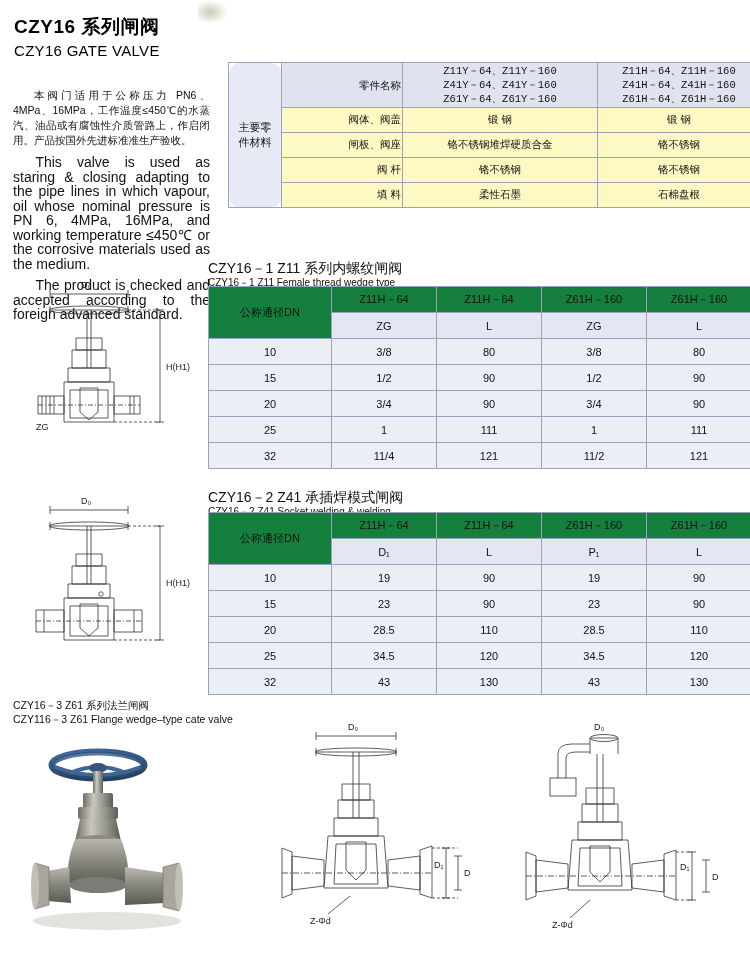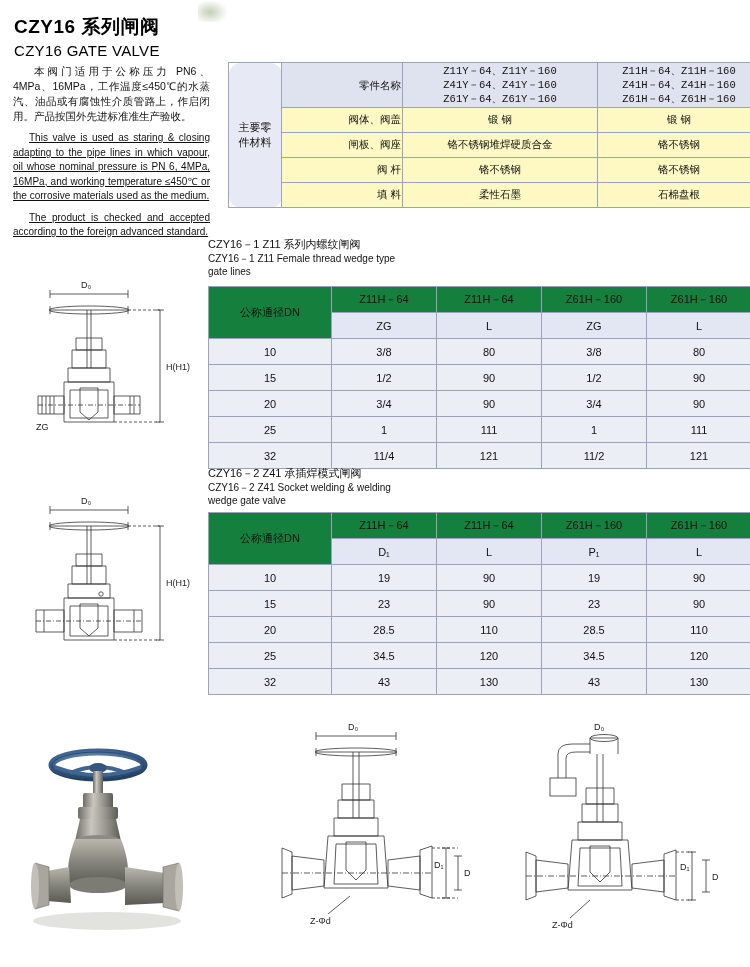--- a/index.html
+++ b/index.html
@@ -38,36 +38,35 @@
     font-size: 15px;
     font-weight: normal;
     letter-spacing: 0.3px;
     color: #000;
   }
 
   
   .intro {
     position: absolute;
     left: 13px;
-    top: 64px;
+    top: 88px;
     width: 197px;
     font-size: 10.5px;
     line-height: 15px;
     text-align: justify;
     color: #111;
   }
   .intro p {
     margin: 0 0 7px 0;
     text-indent: 2em;
   }
   .intro p.en {
     text-indent: 1.6em;
-    font-size: 10px;
+    font-size: 14px;
     line-height: 14.5px;
-    text-decoration: underline;
   }
 
   
   table {
     border-collapse: collapse;
     table-layout: fixed;
   }
   table td, table th {
     border: 1px solid #9aa3bb;
     font-weight: normal;
@@ -105,21 +104,21 @@
   .mat-table td.c2 { width: 160px; }
   .mat-head-lines div { white-space: nowrap; font-family: Liberation Mono, monospace; }
 
   
   .caption {
     position: absolute;
     font-size: 10.5px;
     line-height: 13.5px;
     color: #111;
   }
-  .caption .cn { font-size: 11px; }
+  .caption .cn { font-size: 14px; margin-top: 24px; }
   .caption .en { font-size: 10px; }
 
   
   .data-table {
     position: absolute;
     left: 208px;
     width: 528px;
     font-size: 11px;
   }
   .data-table td {
@@ -413,20 +412,24 @@
         <line x1="148" y1="38" x2="156" y2="38"></line>
         <line x1="148" y1="152" x2="156" y2="152"></line>
         <line x1="120" y1="38" x2="152" y2="38" stroke-dasharray="3,2"></line>
         <line x1="106" y1="152" x2="152" y2="152" stroke-dasharray="3,2"></line>
       </g>
       <text class="dw-label" x="73" y="16">D₀</text>
       <text class="dw-label" x="158" y="98">H(H1)</text>
     </svg>
   </div>
 
+  <div class="photo-caption" style="top:698px;">
+    <div>CZY16－3 Z61 系列法兰闸阀</div>
+    <div>CZY116－3 Z61 Flange wedge–type cate valve</div>
+  </div>
 
   <div class="drawing" style="left:25px; top:735px;">
     <svg width="185" height="210" viewBox="0 0 185 210">
       <defs>
         <linearGradient id="metal" x1="0" y1="0" x2="1" y2="0">
           <stop offset="0%" stop-color="#6e6e66"></stop>
           <stop offset="35%" stop-color="#c9c7bd"></stop>
           <stop offset="65%" stop-color="#9b9a92"></stop>
           <stop offset="100%" stop-color="#5d5d57"></stop>
         </linearGradient>

